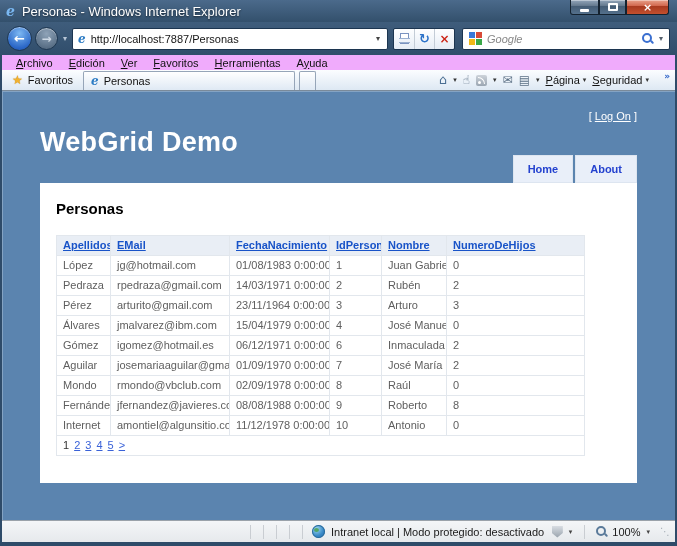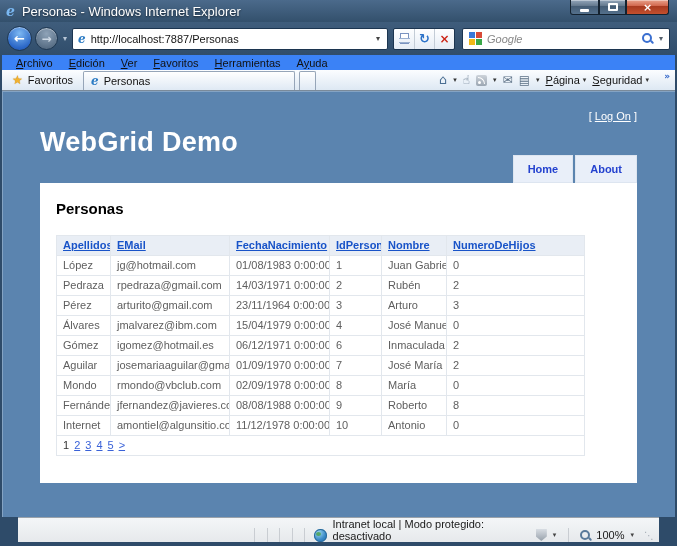--- a/index.html
+++ b/index.html
@@ -49,21 +49,21 @@
   .search-input{border:none;outline:none;flex:1;min-width:0;font-size:11px;font-style:italic;color:#333;font-family:"Liberation Sans",sans-serif;background:transparent}
   .search-input::placeholder{color:#878787;font-style:italic}
   .mag{position:relative;width:13px;height:13px;flex:0 0 13px}
   .mag::before{content:"";position:absolute;left:1px;top:1px;width:6px;height:6px;border:2px solid #3a6fd0;border-radius:50%}
   .mag::after{content:"";position:absolute;left:9px;top:9px;width:4px;height:2px;background:#3a6fd0;transform:rotate(45deg);border-radius:1px}
   .mag.gray::before{border-color:#5a7a9a}
   .mag.gray::after{background:#5a7a9a}
   .search-drop{color:#55606c;font-size:8px}
 
   
-  .menubar{flex:0 0 15px;margin:0 2px;background:#3b82f6;display:flex;align-items:center;font-size:11px;color:#111;padding-left:6px}
+  .menubar{flex:0 0 15px;margin:0 2px;background:#f0abfc;display:flex;align-items:center;font-size:11px;color:#111;padding-left:6px}
   .menu-item{padding:0 8px;cursor:default}
 
   
   .cmdbar{flex:0 0 21px;margin:0 2px;background:linear-gradient(#fbfdff,#dde8f3);border-bottom:1px solid #7a8a9a;display:flex;align-items:flex-end;position:relative;font-size:11px;color:#111}
   .fav-btn{display:flex;align-items:center;gap:5px;padding:0 10px;height:20px}
   .star{color:var(--star,#f2b22e);font-size:12px;text-shadow:0 0 1px #b07810}
   .tab{width:212px;height:19px;background:linear-gradient(#ffffff,#dfe9f4);border:1px solid #96a5b8;border-bottom:none;border-radius:2px 2px 0 0;display:flex;align-items:center;gap:5px;padding:0 7px}
   .tab.stub{width:17px;margin-left:4px;padding:0}
   .cmd-right{margin-left:auto;display:flex;align-items:center;gap:6px;height:20px;padding-right:26px}
   .cicon{color:#5c7085;font-size:12px;line-height:12px}
@@ -87,21 +87,21 @@
   .panel h2{font-size:15px;color:#000;margin-top:15px}
   table{margin-top:18px;border-collapse:collapse;width:528px;font-size:11px;table-layout:fixed}
   th,td{border:1px solid #e2e7ed;padding:3px 6px;text-align:left;line-height:13px;white-space:nowrap;overflow:hidden}
   th{background:var(--table-header-bg,#e9eef5)}
   th a{color:var(--header-link,#1853c8);text-decoration:underline;font-weight:bold}
   td{color:var(--cell-text,#5e5e5e)}
   .pagination{display:flex;gap:5px;color:#333}
   .pagination a{color:#3a62d8;text-decoration:underline}
 
   
-  .statusbar{flex:0 0 22px;margin:0 18px;background:linear-gradient(#f4f6f8,#e6e9ec);border-top:1px solid #9aa2aa;display:flex;align-items:flex-end;font-size:11px;color:#1a1a1a}
+  .statusbar{flex:0 0 22px;margin:0 2px;background:linear-gradient(#f4f6f8,#e6e9ec);border-top:1px solid #9aa2aa;display:flex;align-items:center;font-size:11px;color:#1a1a1a}
   .sb-spacer{width:236px;height:100%}
   .sb-tick{width:13px;height:14px;border-right:1px solid #c9cdd2}
   .globe{width:13px;height:13px;margin:0 6px 0 9px;border-radius:50%;background:radial-gradient(circle at 35% 30%,#9fd8f0,#3a8ac8 55%,#1f66a8);box-shadow:inset 0 0 0 1px #2a6a9a;position:relative}
   .globe::after{content:"";position:absolute;left:2px;top:3px;width:5px;height:4px;border-radius:50%;background:#4aa050;opacity:.85}
   .sb-right{margin-left:auto;display:flex;align-items:center;gap:4px;padding-right:5px}
   .shield{width:11px;height:12px;background:linear-gradient(#d8dde3,#97a1ab);clip-path:polygon(0 0,100% 0,100% 62%,50% 100%,0 62%)}
   .sb-drop{font-size:7px;color:#444;padding:0 2px}
   .sb-sep{width:1px;height:14px;background:#c9cdd2;margin:0 6px}
   .grip{color:#a8b0b8;font-size:10px;margin-left:4px}
 </style>
@@ -283,21 +283,21 @@
                 <td>01/09/1970 0:00:00</td>
                 <td>7</td>
                 <td>José María</td>
                 <td>2</td>
               </tr>
               <tr>
                 <td>Mondo</td>
                 <td>rmondo@vbclub.com</td>
                 <td>02/09/1978 0:00:00</td>
                 <td>8</td>
-                <td>María</td>
+                <td>Raúl</td>
                 <td>0</td>
               </tr>
               <tr>
                 <td>Fernández</td>
                 <td>jfernandez@javieres.com</td>
                 <td>08/08/1988 0:00:00</td>
                 <td>9</td>
                 <td>Roberto</td>
                 <td>8</td>
               </tr>

